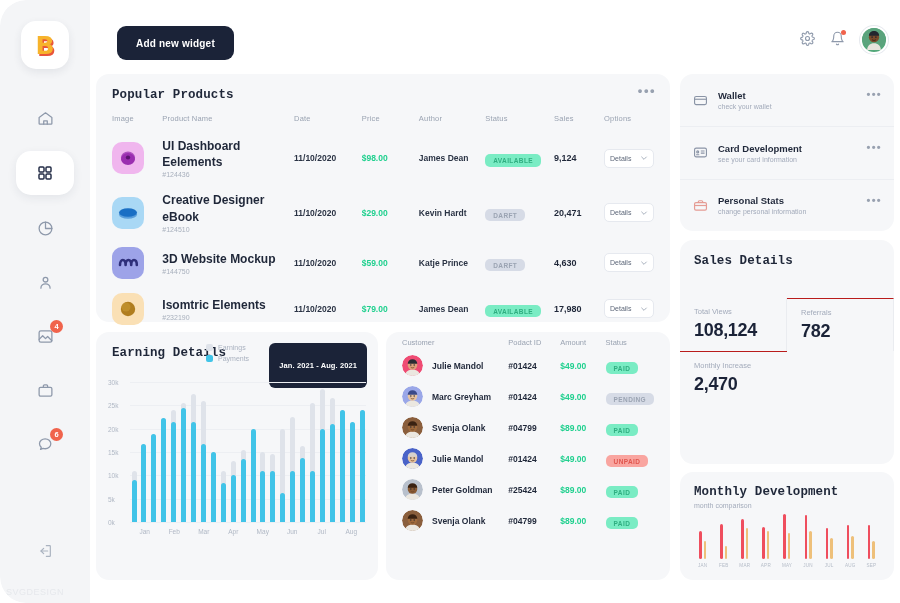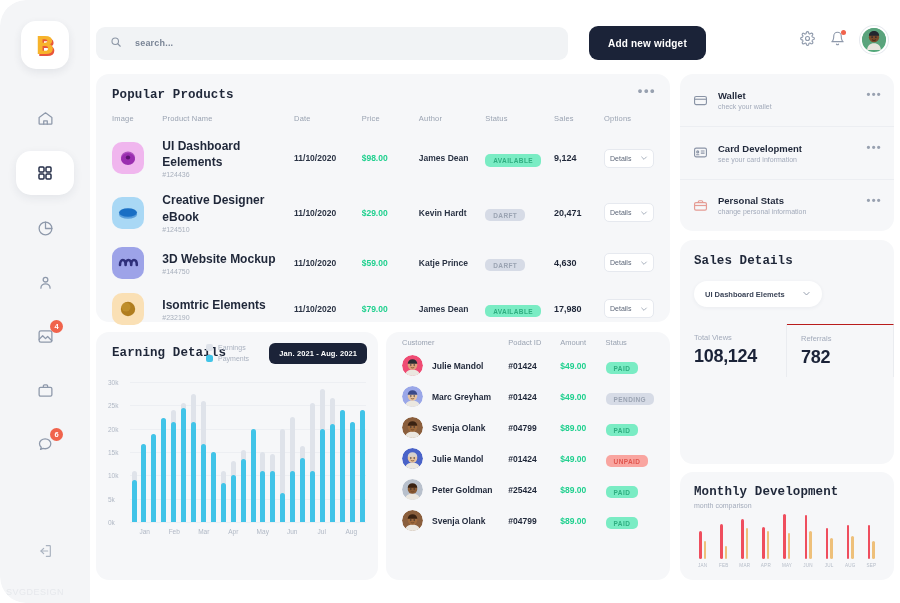--- a/index.html
+++ b/index.html
@@ -215,21 +215,21 @@
 
   
   #earning { left: 6px; top: 332px; width: 282px; height: 248px; }
   .legend { position: absolute; left: 110px; top: 12px; font-size: 7px; color: #aab2c0; }
   .legend-row { display: flex; align-items: center; gap: 5px; margin-bottom: 4px; }
   .lg-sq { width: 7px; height: 7px; border-radius: 2px; }
   .daterange {
     position: absolute; right: 11px; top: 11px;
     background: #1b2338; color: #fff;
     font-size: 7.5px; font-weight: bold;
-    padding: 6px 10px; border-radius: 6px;
+    padding: 18px 10px; border-radius: 6px;
     letter-spacing: .1px;
   }
   .chart-area { position: absolute; left: 12px; top: 50px; width: 258px; height: 165px; }
   .yaxis { position: absolute; left: 0; top: 0; width: 20px; height: 140px; }
   .ytick { position: absolute; font-size: 6.5px; color: #b0b8c5; transform: translateY(-50%); }
   .plot { position: absolute; left: 22px; top: 0; width: 236px; height: 140px; }
   .gridline { position: absolute; left: 0; right: 0; height: 1px; background: #edeff3; }
   .bars { position: absolute; left: 0; bottom: 0; width: 100%; height: 140px; display: flex; align-items: flex-end; gap: 2px; }
   .bargroup { position: relative; flex: 1; height: 100%; }
   .bar-e, .bar-p { position: absolute; bottom: 0; width: 5px; border-radius: 2.5px 2.5px 0 0; }
@@ -352,29 +352,20 @@
             <path d="M6 12h10"></path>
         </svg>
       </span>
     </div>
     <div class="watermark">SVGDESIGN</div>
   </div>
 
   <div class="main">
 
     <div class="header">
-      <div class="search-box">
-        <span>
-          <svg width="12" height="12" viewBox="0 0 24 24" fill="none" stroke="#8d97a6" stroke-width="2.2" stroke-linecap="round">
-            <circle cx="10.5" cy="10.5" r="6.5"></circle>
-              <path d="M16 16l4.5 4.5"></path>
-          </svg>
-        </span>
-        <span class="ph">search...</span>
-      </div>
       <button class="add-widget">Add new widget</button>
 
       <div class="header-right">
         <span class="hdr-icon">
           <svg width="15" height="15" viewBox="0 0 24 24" fill="none" stroke="currentColor" stroke-width="1.8" stroke-linecap="round" stroke-linejoin="round">
             <circle cx="12" cy="12" r="3.2"></circle>
             <path d="M19.4 15a1.6 1.6 0 0 0 .3 1.8l.1.1a2 2 0 1 1-2.8 2.8l-.1-.1a1.6 1.6 0 0 0-1.8-.3 1.6 1.6 0 0 0-1 1.5V21a2 2 0 0 1-4 0v-.1A1.6 1.6 0 0 0 9 19.4a1.6 1.6 0 0 0-1.8.3l-.1.1a2 2 0 1 1-2.8-2.8l.1-.1a1.6 1.6 0 0 0 .3-1.8 1.6 1.6 0 0 0-1.5-1H3a2 2 0 0 1 0-4h.1A1.6 1.6 0 0 0 4.6 9a1.6 1.6 0 0 0-.3-1.8l-.1-.1a2 2 0 1 1 2.8-2.8l.1.1a1.6 1.6 0 0 0 1.8.3H9a1.6 1.6 0 0 0 1-1.5V3a2 2 0 0 1 4 0v.1a1.6 1.6 0 0 0 1 1.5 1.6 1.6 0 0 0 1.8-.3l.1-.1a2 2 0 1 1 2.8 2.8l-.1.1a1.6 1.6 0 0 0-.3 1.8V9a1.6 1.6 0 0 0 1.5 1H21a2 2 0 0 1 0 4h-.1a1.6 1.6 0 0 0-1.5 1z"></path>
           </svg>
         </span>
         <span class="hdr-icon">
@@ -572,36 +563,32 @@
           <div class="ql-sub">change personal information</div>
         </div>
         <div class="ql-dots">•••</div>
       </div>
     </div>
 
     <div class="card" id="sales">
       <div style="padding:14px 0 13px 14px;">
         <div class="card-title">Sales Details</div>
       </div>
-      <div class="select">
-        <span>UI Dashboard Elemets</span>
-        <span>
-          <svg width="9" height="9" viewBox="0 0 24 24" fill="none" stroke="#8a94a6" stroke-width="2.4" stroke-linecap="round" stroke-linejoin="round">
-              <path d="M5 9l7 7 7-7"></path>
-            </svg>
-        </span>
-      </div>
       <div class="stats">
         <div class="stat br">
           <div class="stat-label">Total Views</div>
           <div class="stat-value">108,124</div>
         </div>
         <div class="stat br bt">
           <div class="stat-label">Referrals</div>
           <div class="stat-value">782</div>
+        </div>
+        <div class="stat bt">
+          <div class="stat-label">Monthly Increase</div>
+          <div class="stat-value">2,470</div>
         </div>
       </div>
     </div>
 
     <div class="card" id="earning">
       <div style="padding:14px 0 0 16px;">
         <div class="card-title">Earning Details</div>
       </div>
       <div class="legend">
         <div class="legend-row">

